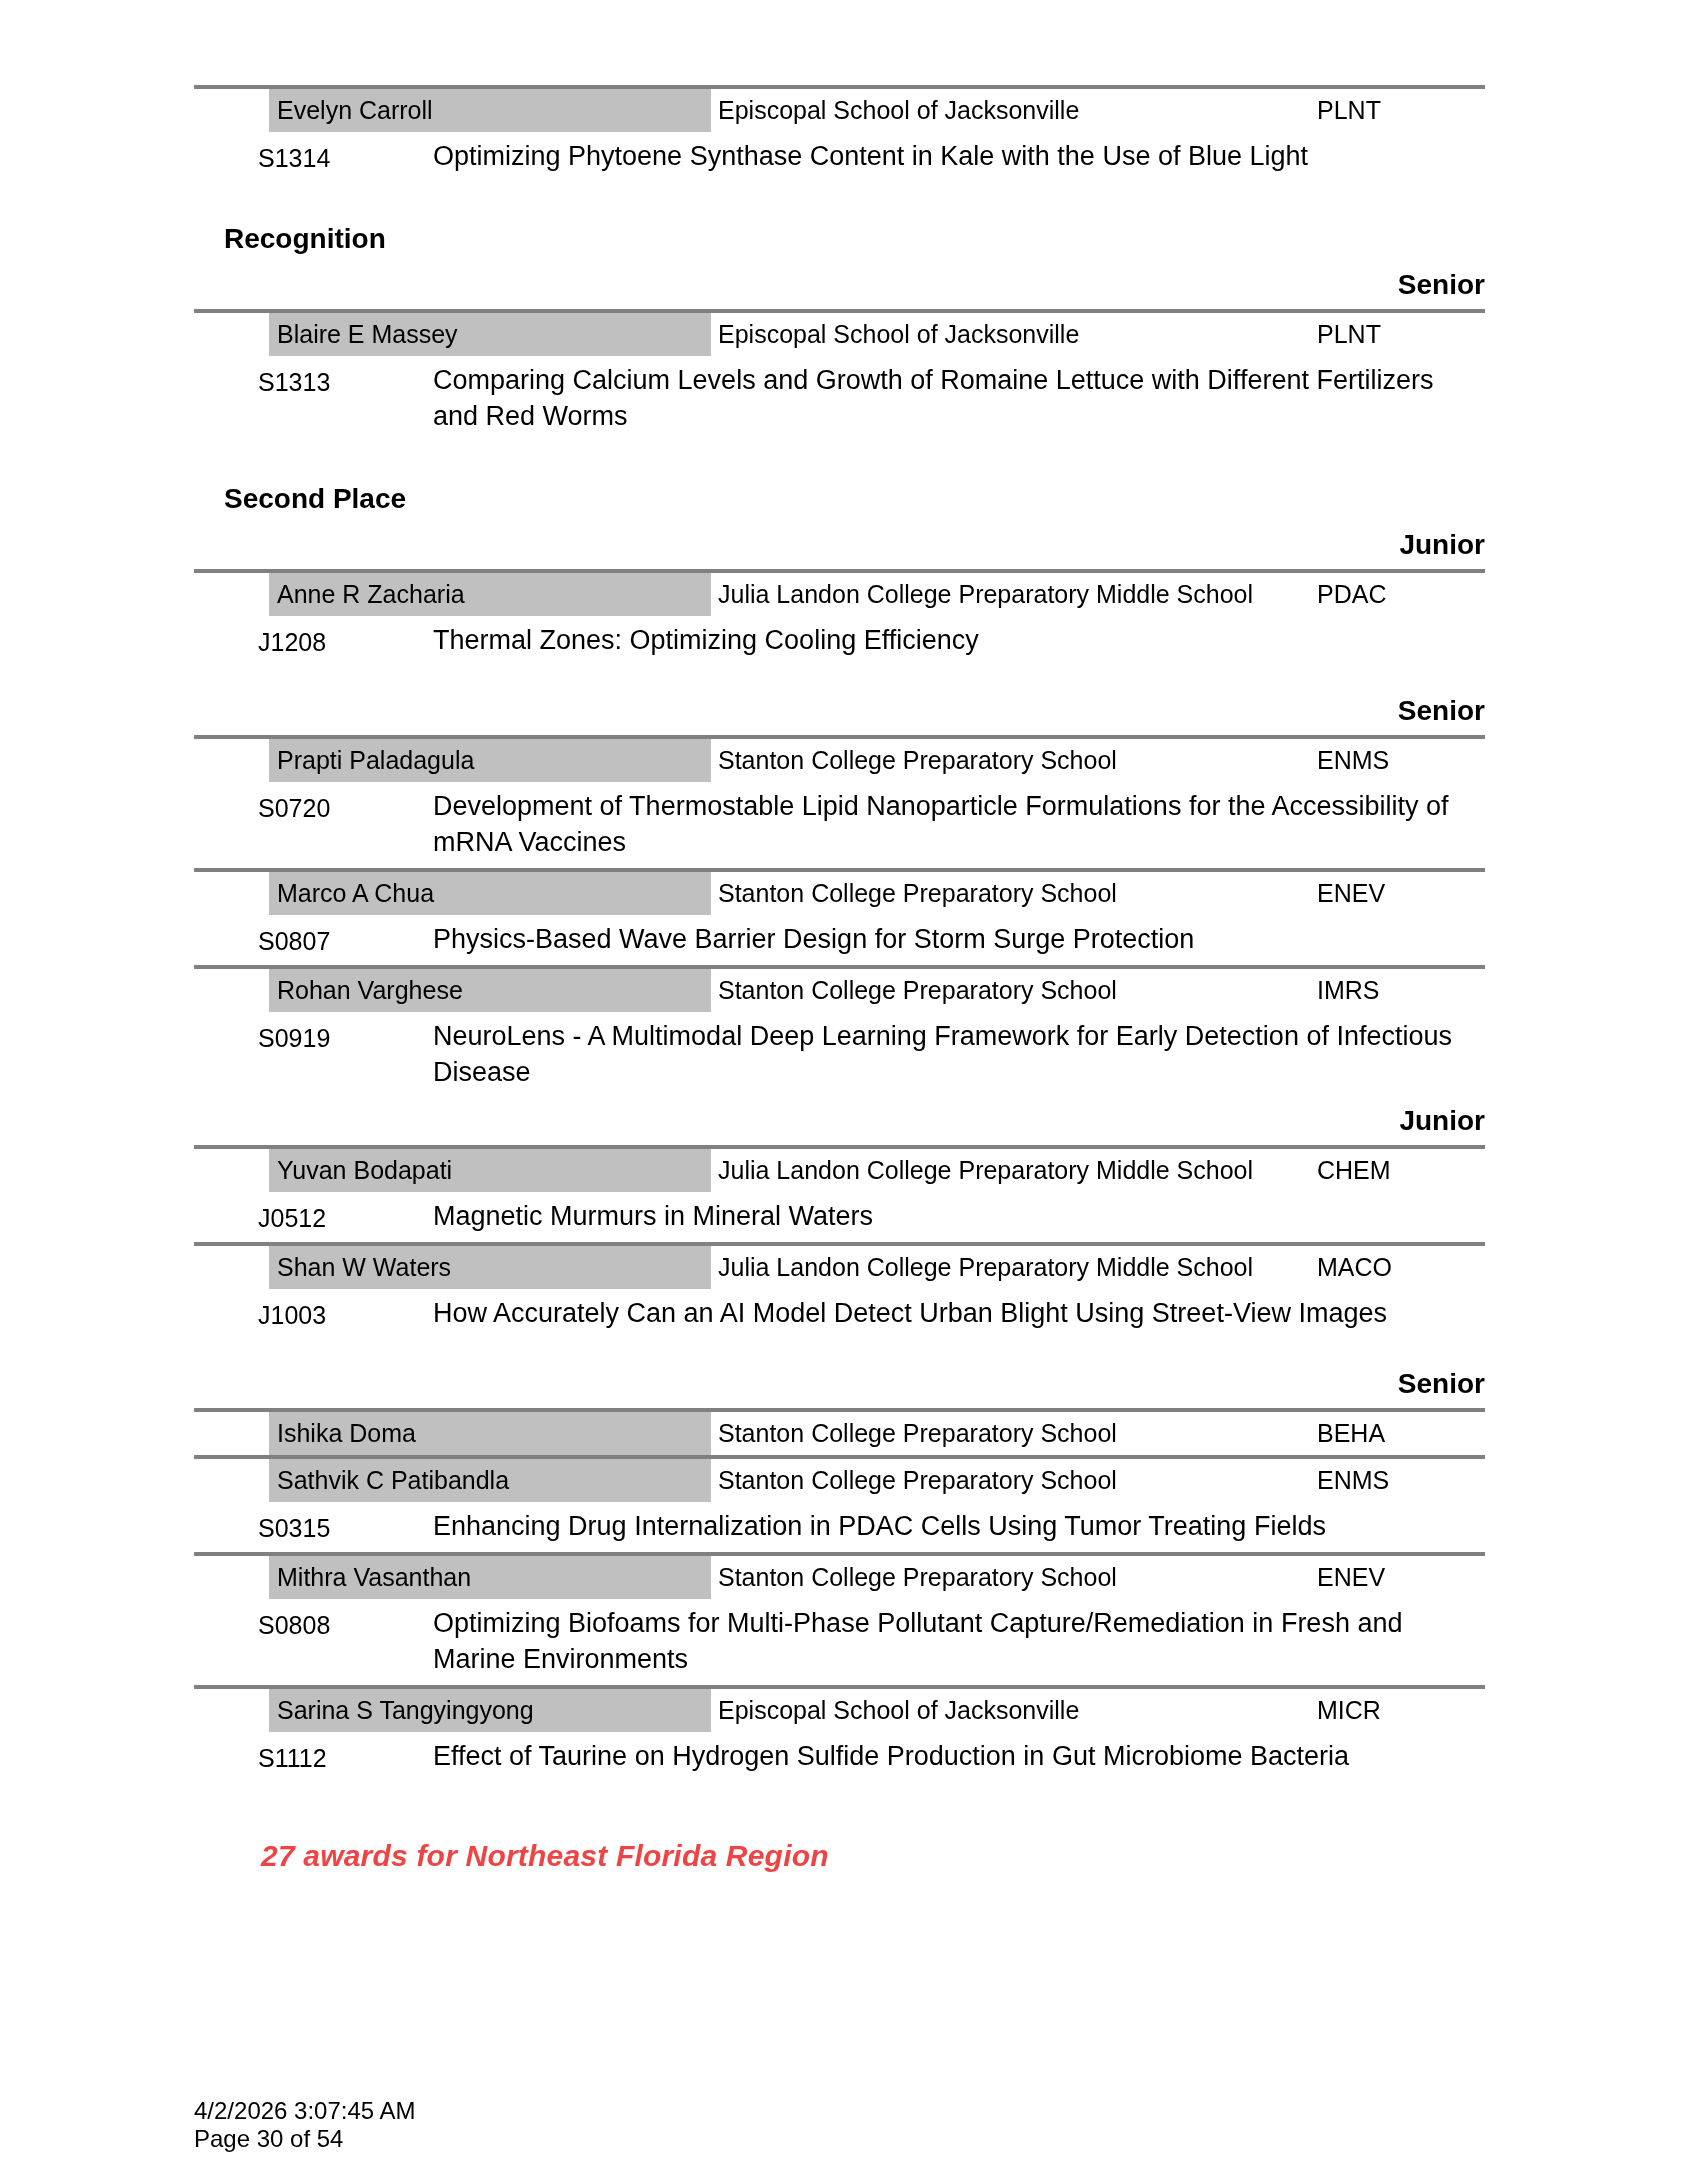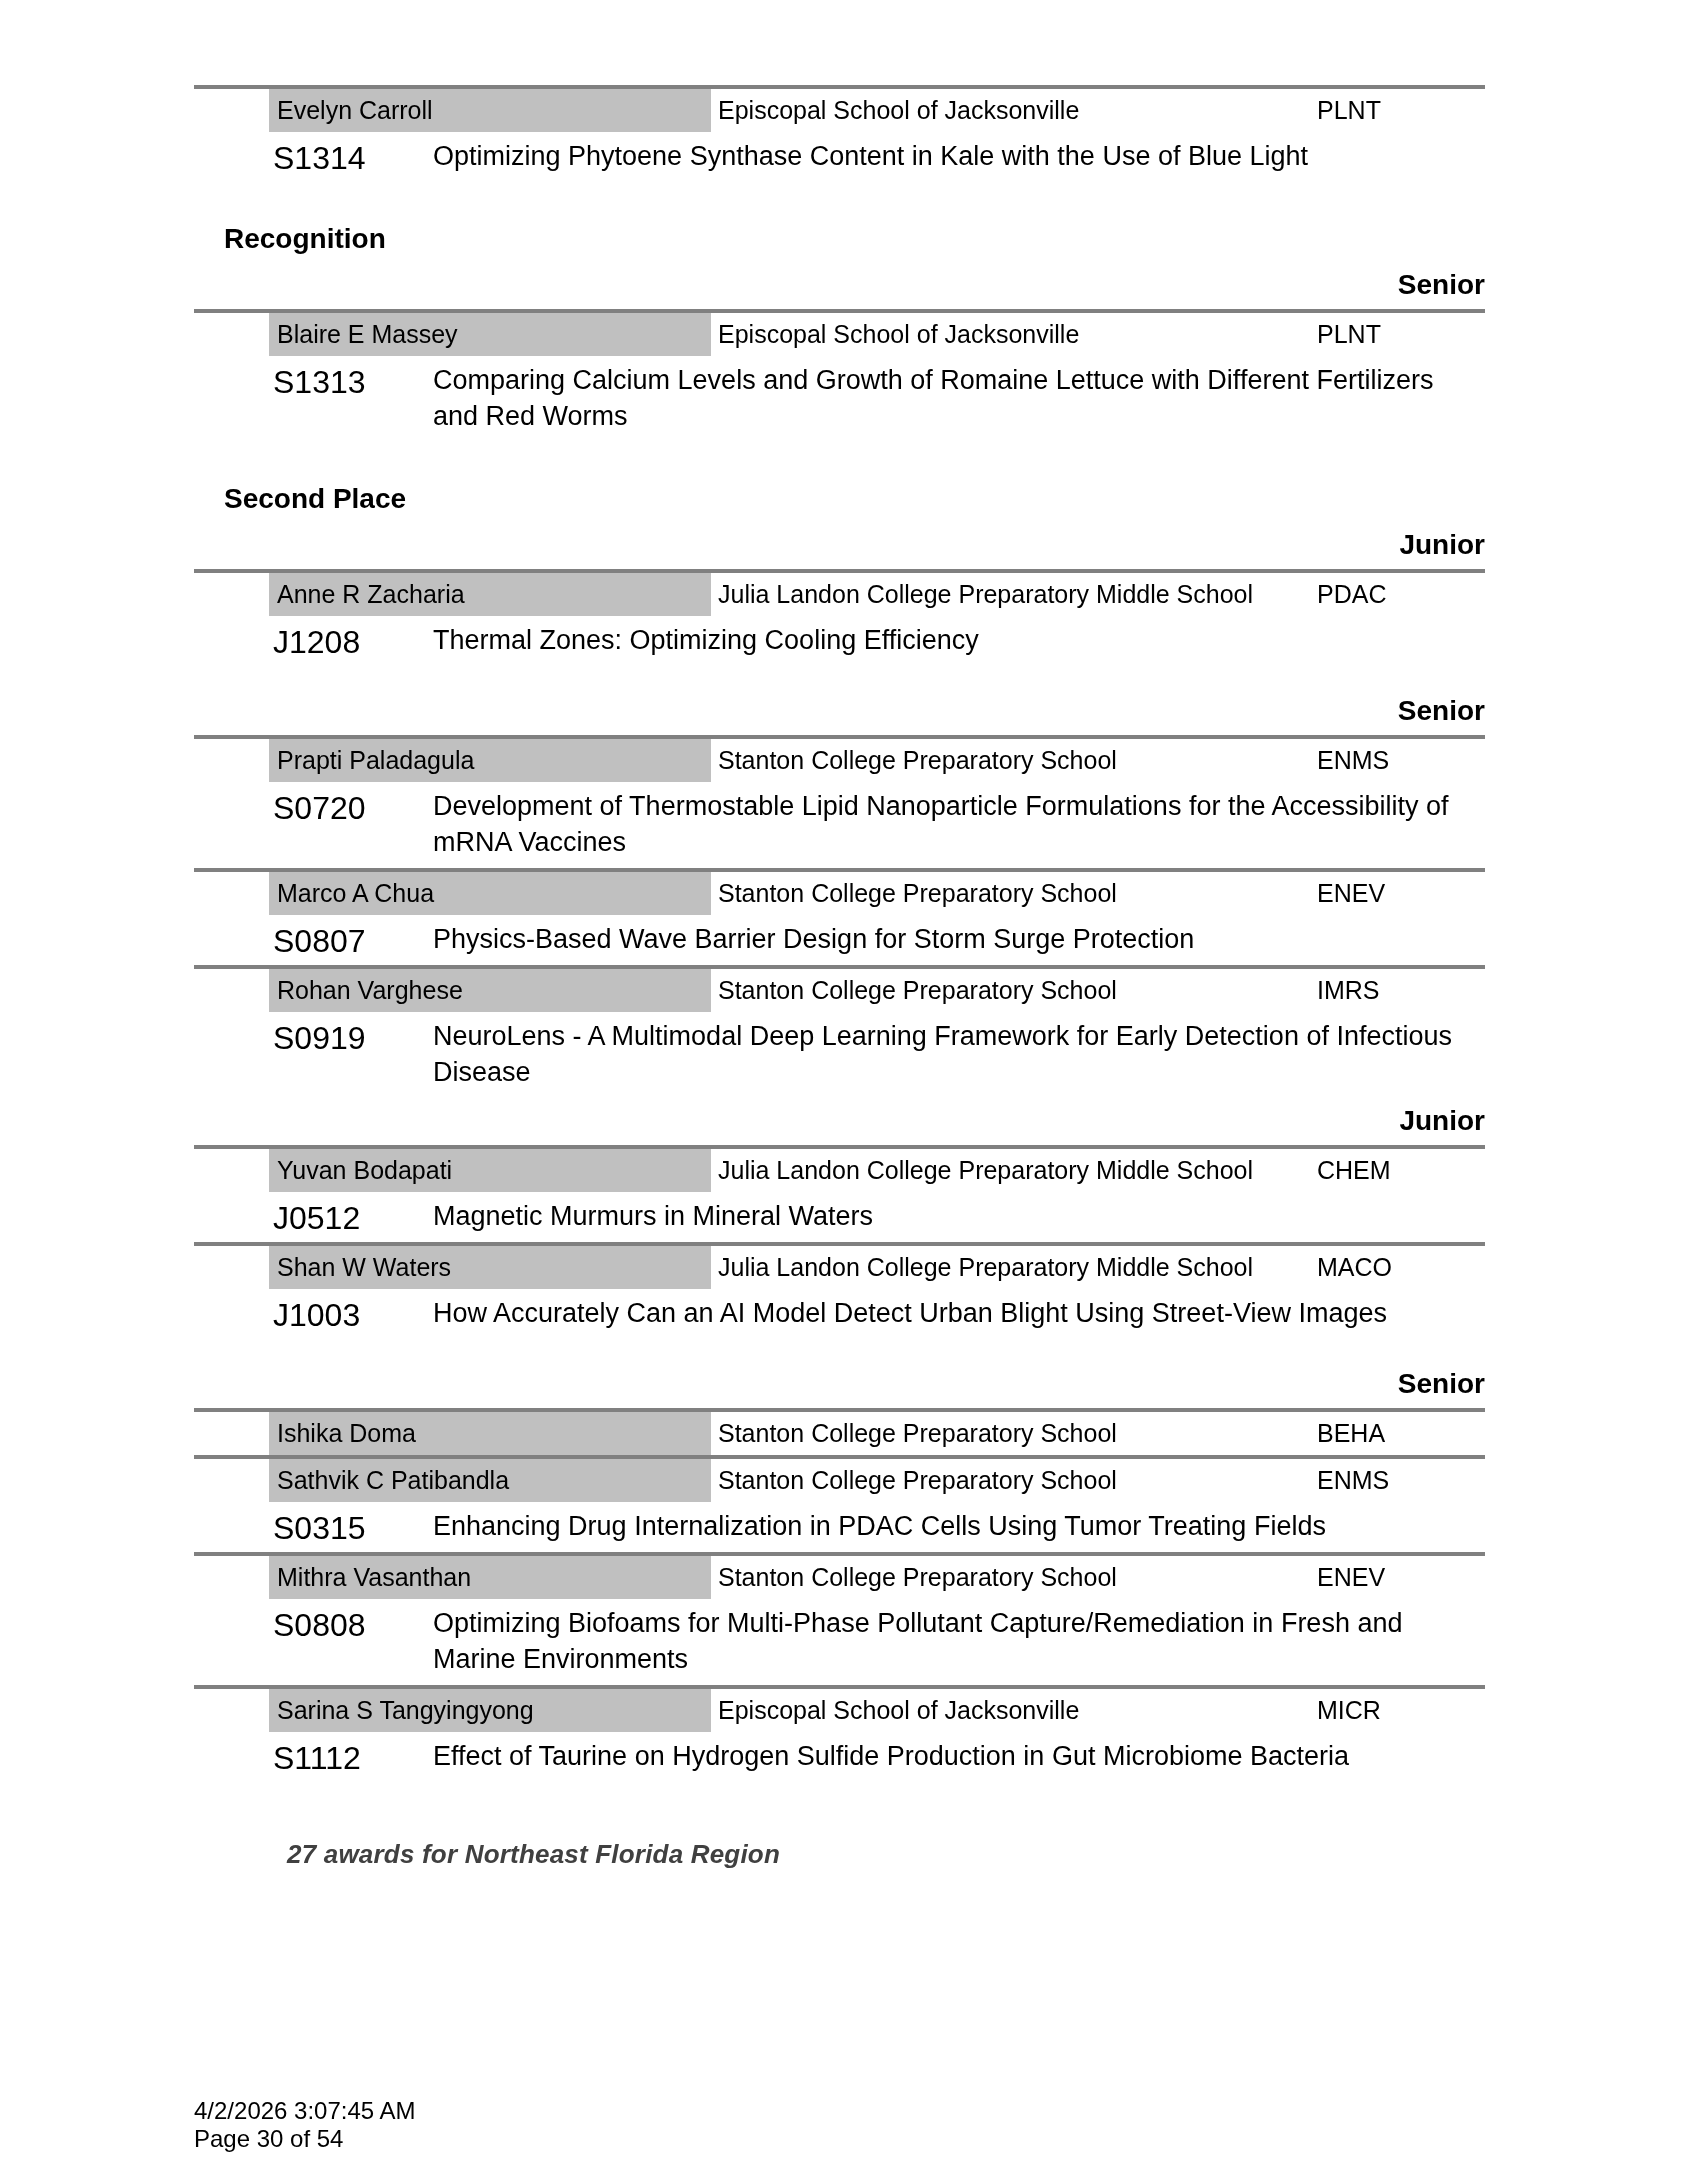--- a/index.html
+++ b/index.html
@@ -84,23 +84,23 @@
     white-space: nowrap;
   }
 
   .entry-bottom {
     position: relative;
     padding-top: 2px;
     padding-bottom: 8px;
   }
   .proj-id {
     position: absolute;
-    left: 79px;
+    left: 64px;
     top: 8px;
-    font-size: 32px;
+    font-size: 25px;
     line-height: 36px;
     white-space: nowrap;
     text-align: center;
   }
   .proj-title {
     margin-left: 239px;
     margin-right: 0px;
     font-size: 27px;
     line-height: 36px;
     padding-top: 4px;
@@ -124,26 +124,26 @@
     padding-top: 6px;
     padding-bottom: 7px;
     text-align: right;
   }
   .division-heading.tight {
     padding-top: 28px;
   }
 
   
   .summary {
-    margin-left: 93px;
+    margin-left: 67px;
     padding-top: 57px;
-    font-size: 26px;
+    font-size: 30px;
     font-weight: bold;
     font-style: italic;
-    color: #404040;
+    color: #ef4444;
     letter-spacing: 0.2px;
   }
 
   
   .footer {
     position: absolute;
     left: 194px;
     top: 2097px;
     width: 1291px;
     font-size: 24px;

